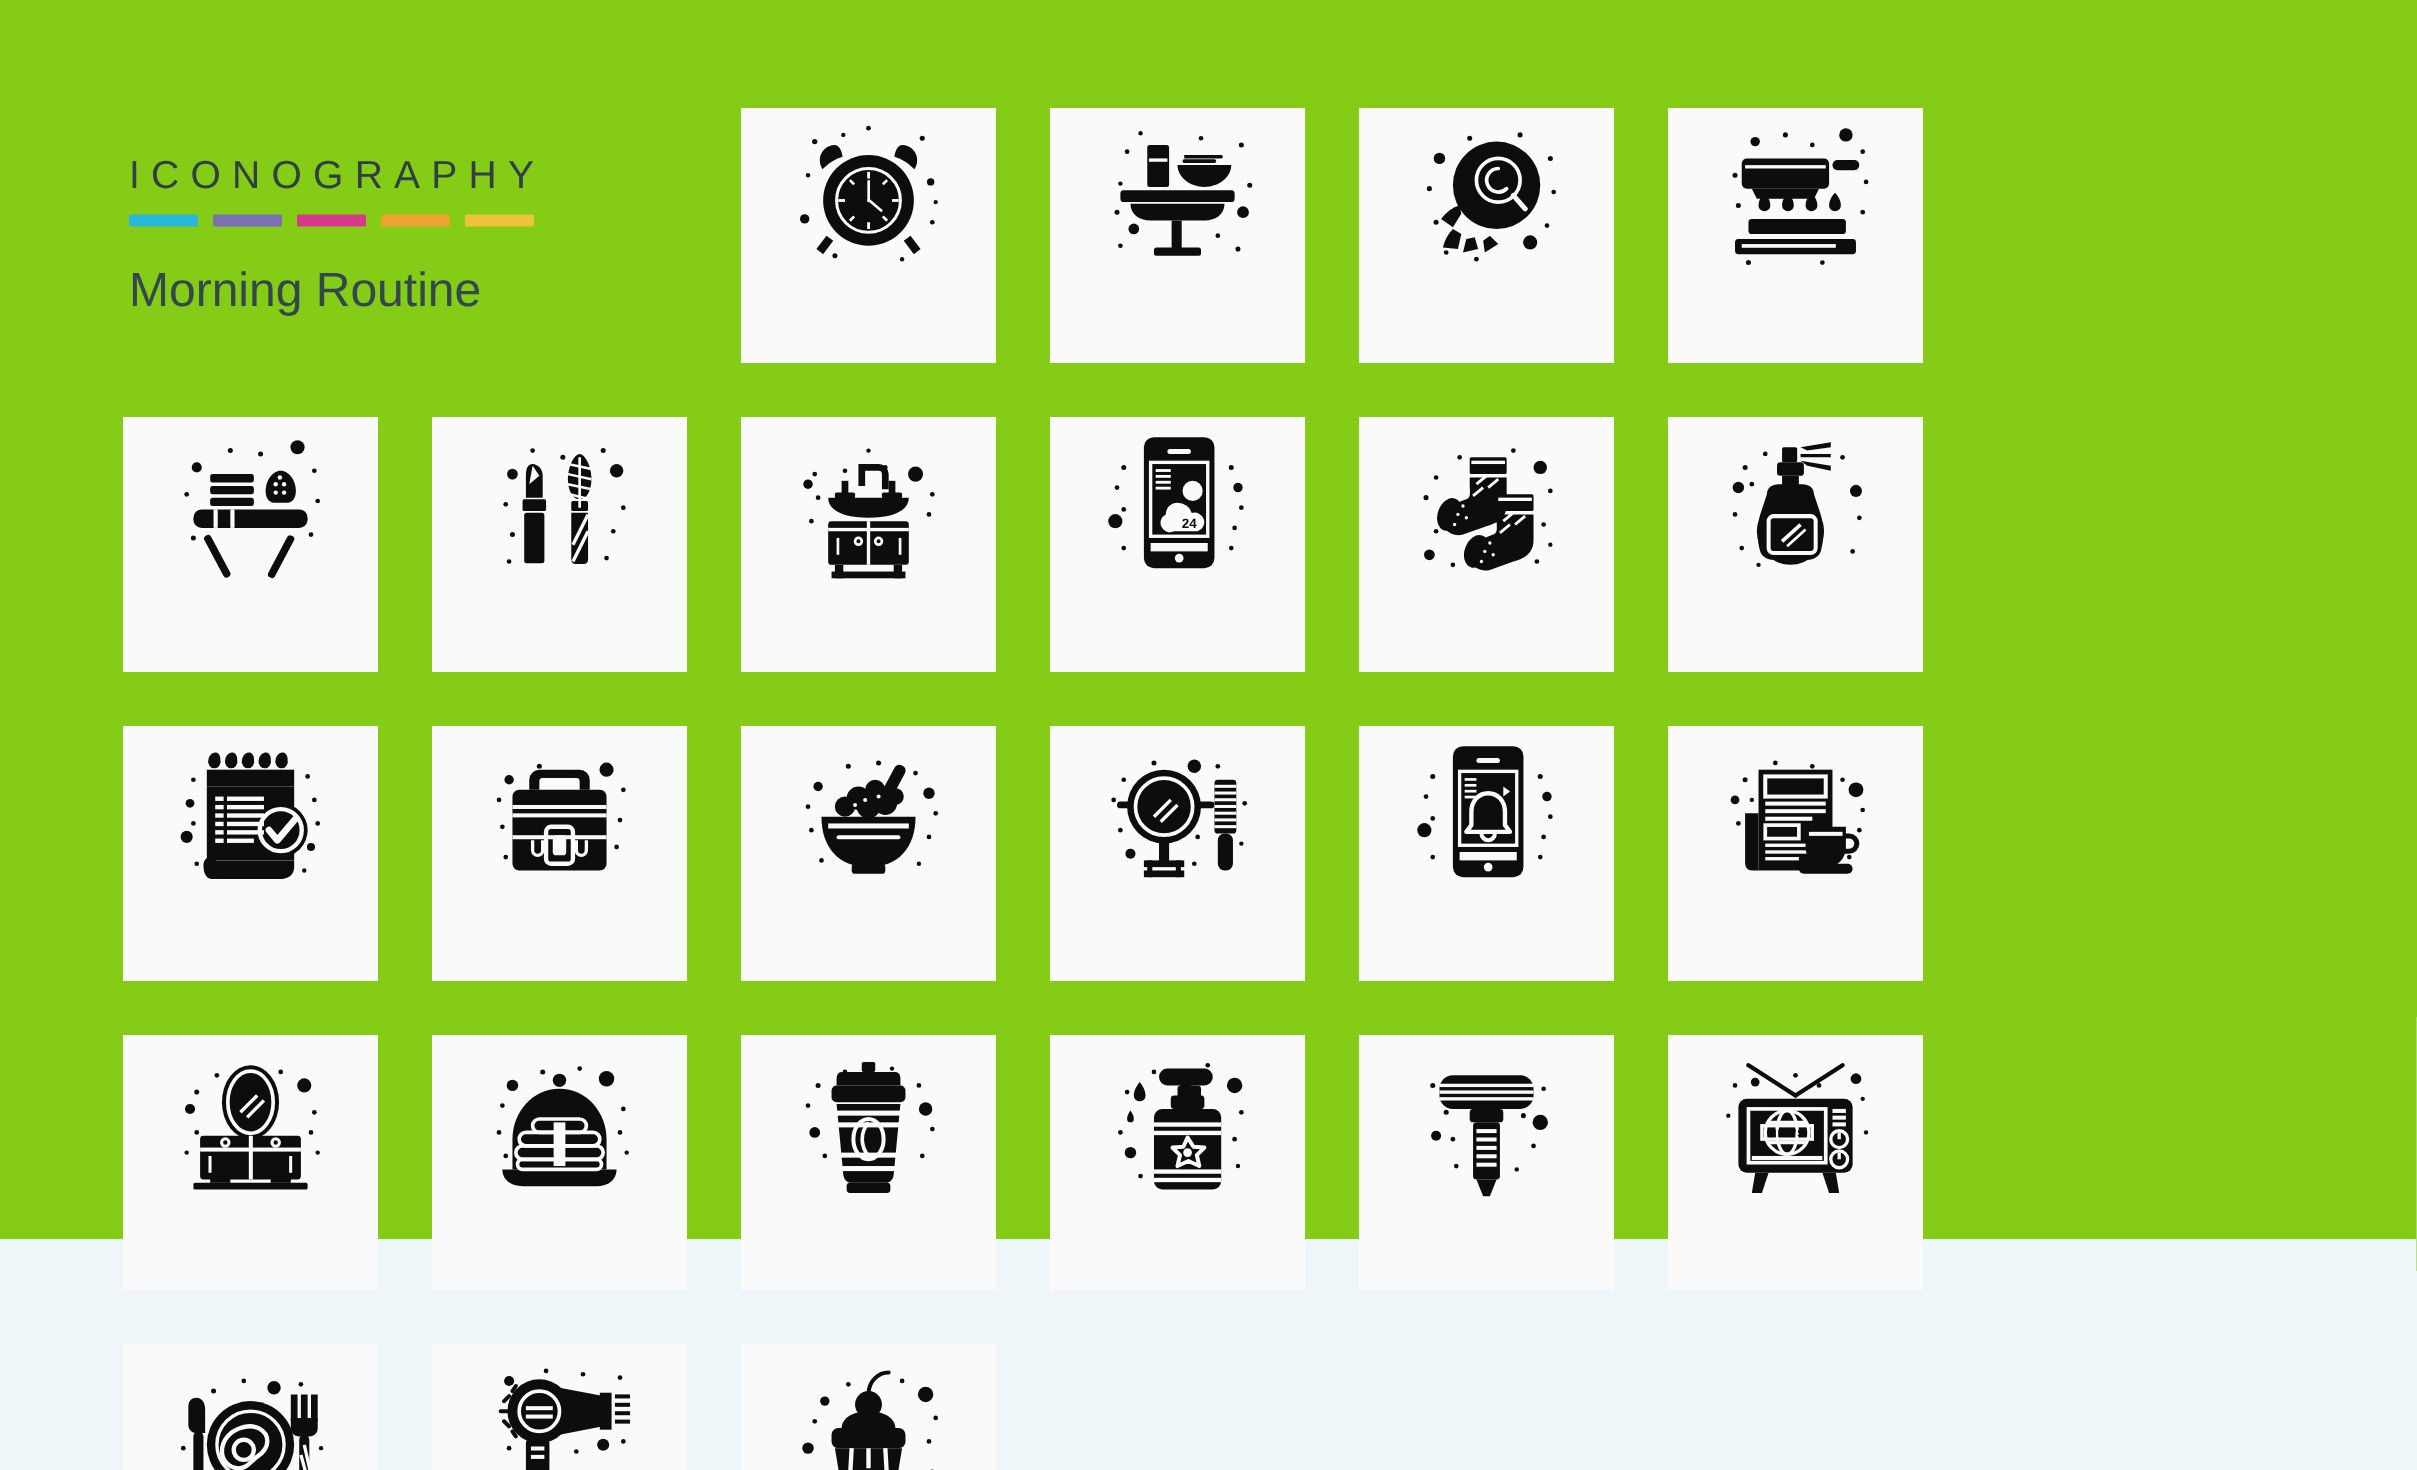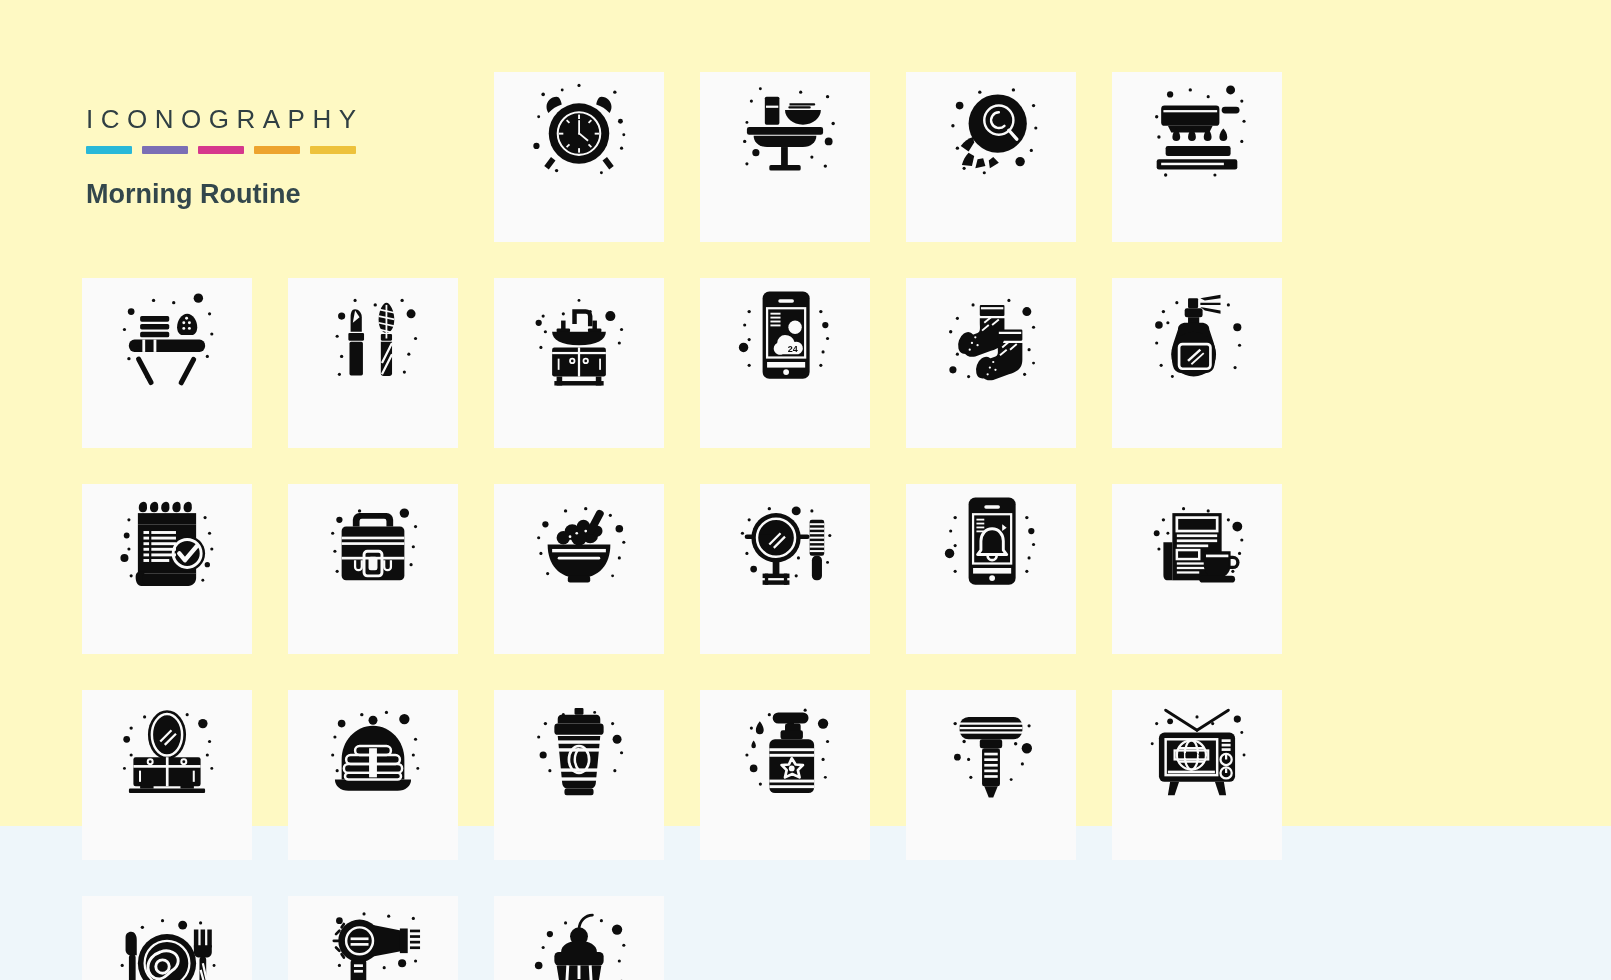--- a/index.html
+++ b/index.html
@@ -11,21 +11,21 @@
     width: 1611px;
     height: 980px;
     background: #eef6fa;
     font-family: "Liberation Sans", sans-serif;
     overflow: hidden;
   }
   .sheet {
     position: relative;
     width: 1611px;
     height: 826px;
-    background: #fef9c3;
+    background: #84cc16;
     box-sizing: border-box;
   }
 
   
   .grid {
     position: absolute;
     left: 82px;
     top: 72px;
     width: 1450px;
     height: 845px;
@@ -59,22 +59,22 @@
     display: flex;
     gap: 10px;
     margin-bottom: 26px;
   }
   .swatch {
     width: 46px;
     height: 8px;
     border-radius: 1px;
   }
   .pack-title {
-    font-size: 27px;
-    font-weight: 700;
+    font-size: 32px;
+    font-weight: 400;
     color: #33474c;
     line-height: 1.05;
     white-space: nowrap;
   }
 
   
   .cell {
     background: #fafafa;
     display: flex;
     justify-content: center;

